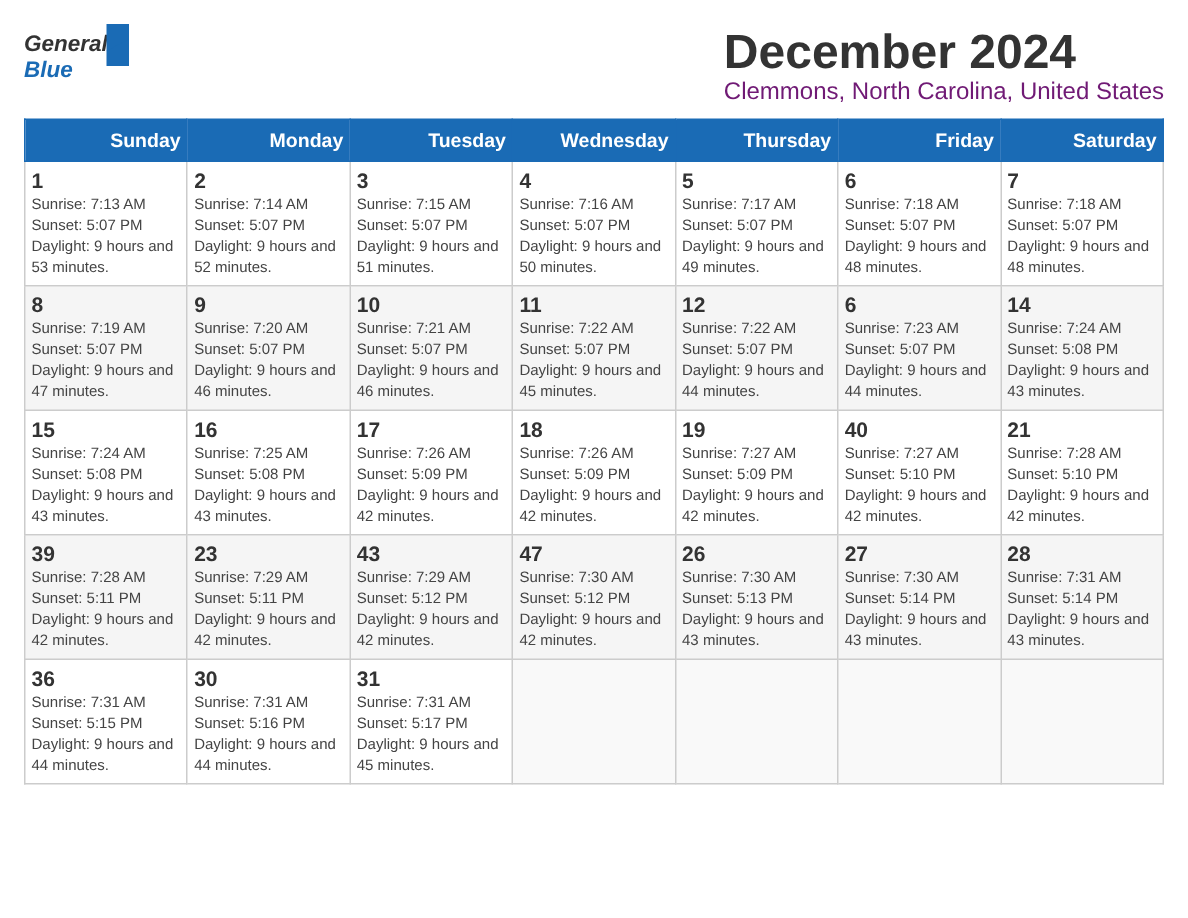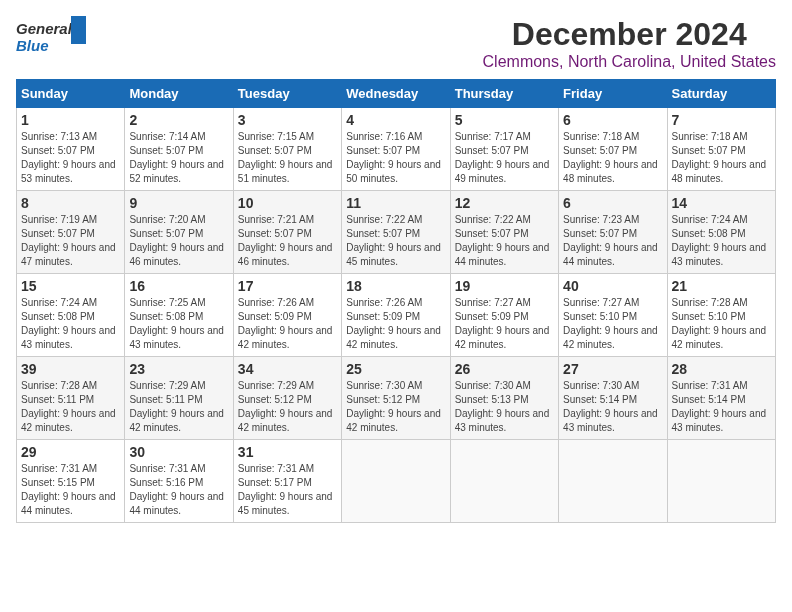--- a/index.html
+++ b/index.html
@@ -16,41 +16,41 @@
       align-items: flex-start;
       margin-bottom: 8px;
     }
     .logo {
       display: flex;
       align-items: center;
       gap: 4px;
       font-style: italic;
     }
     .title-block {
-      text-align: center;
+      text-align: left;
     }
     .main-title {
       font-size: 32px;
       font-weight: bold;
       color: #333;
     }
     .subtitle {
       font-size: 16px;
       color: #701a75;
     }
     .calendar {
       width: 100%;
       border-collapse: collapse;
       font-size: 11px;
     }
     .calendar thead th {
       background-color: #1a6bb5;
       color: #fff;
       padding: 6px 4px;
-      text-align: left;
+      text-align: right;
       font-size: 13px;
       font-weight: bold;
       border: 1px solid #1a6bb5;
     }
     .calendar tbody td {
       vertical-align: top;
       border: 1px solid #ccc;
       padding: 4px;
       width: 108px;
       min-height: 80px;
@@ -199,43 +199,43 @@
       <tr>
         <td>
           <span class="day-number">39</span>
           <div class="day-info">Sunrise: 7:28 AM<br>Sunset: 5:11 PM<br>Daylight: 9 hours and 42 minutes.</div>
         </td>
         <td>
           <span class="day-number">23</span>
           <div class="day-info">Sunrise: 7:29 AM<br>Sunset: 5:11 PM<br>Daylight: 9 hours and 42 minutes.</div>
         </td>
         <td>
-          <span class="day-number">34</span>
+          <span class="day-number">43</span>
           <div class="day-info">Sunrise: 7:29 AM<br>Sunset: 5:12 PM<br>Daylight: 9 hours and 42 minutes.</div>
         </td>
         <td>
-          <span class="day-number">25</span>
+          <span class="day-number">47</span>
           <div class="day-info">Sunrise: 7:30 AM<br>Sunset: 5:12 PM<br>Daylight: 9 hours and 42 minutes.</div>
         </td>
         <td>
           <span class="day-number">26</span>
           <div class="day-info">Sunrise: 7:30 AM<br>Sunset: 5:13 PM<br>Daylight: 9 hours and 43 minutes.</div>
         </td>
         <td>
           <span class="day-number">27</span>
           <div class="day-info">Sunrise: 7:30 AM<br>Sunset: 5:14 PM<br>Daylight: 9 hours and 43 minutes.</div>
         </td>
         <td>
           <span class="day-number">28</span>
           <div class="day-info">Sunrise: 7:31 AM<br>Sunset: 5:14 PM<br>Daylight: 9 hours and 43 minutes.</div>
         </td>
       </tr>
       <tr>
         <td>
-          <span class="day-number">29</span>
+          <span class="day-number">36</span>
           <div class="day-info">Sunrise: 7:31 AM<br>Sunset: 5:15 PM<br>Daylight: 9 hours and 44 minutes.</div>
         </td>
         <td>
           <span class="day-number">30</span>
           <div class="day-info">Sunrise: 7:31 AM<br>Sunset: 5:16 PM<br>Daylight: 9 hours and 44 minutes.</div>
         </td>
         <td>
           <span class="day-number">31</span>
           <div class="day-info">Sunrise: 7:31 AM<br>Sunset: 5:17 PM<br>Daylight: 9 hours and 45 minutes.</div>
         </td>

